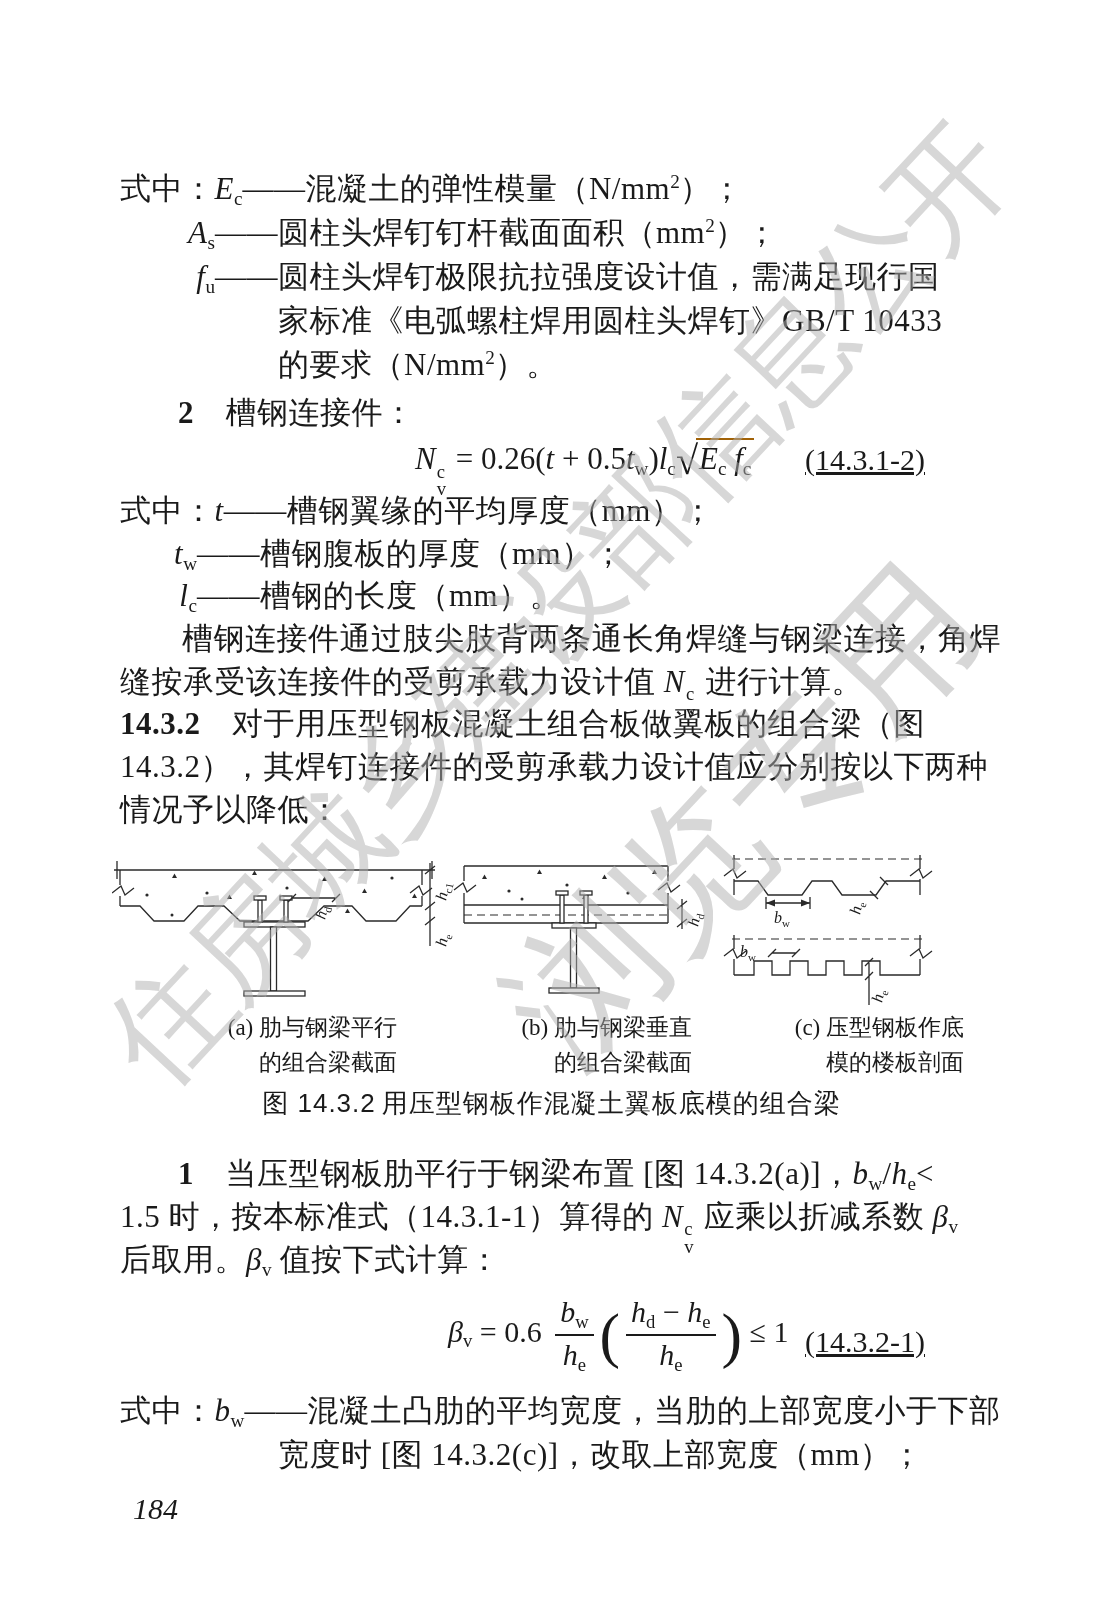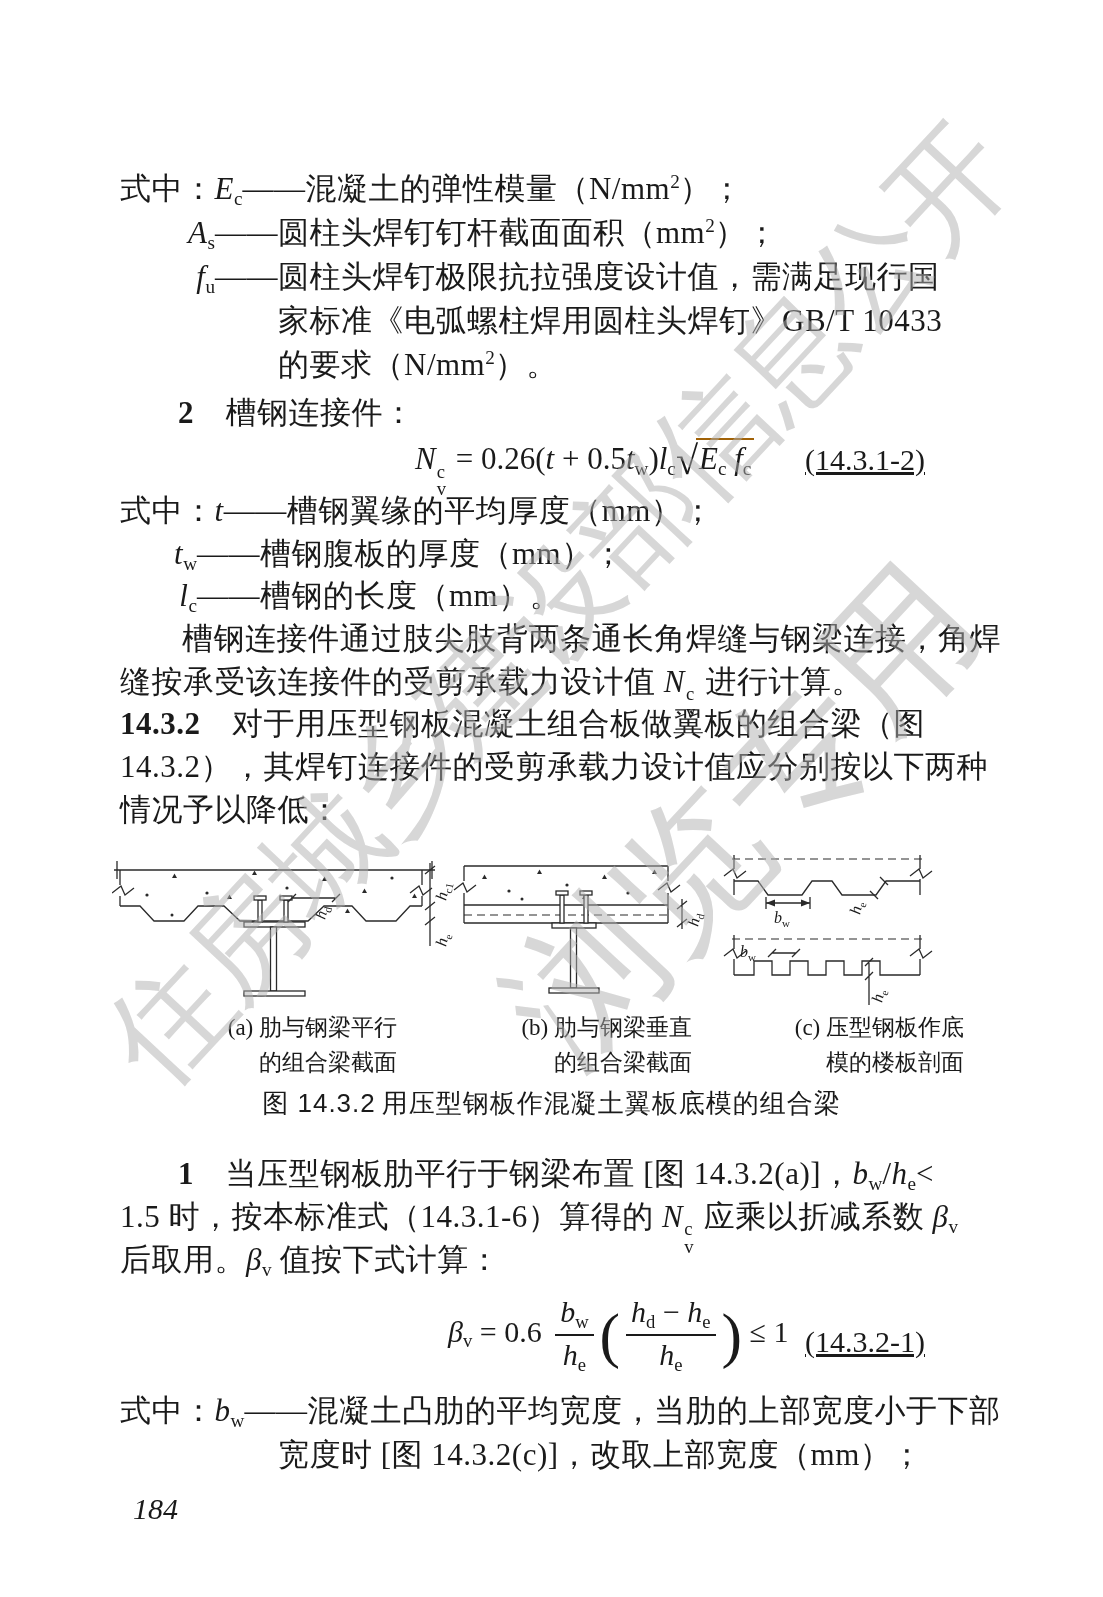--- a/index.html
+++ b/index.html
@@ -251,21 +251,21 @@
       <div>(c) 压型钢板作底</div>
         <div>模的楼板剖面</div>
     </div>
   </div>
 
   <div class="main-cap">
     <span class="cap-prefix">图 14.3.2</span><span>用压型钢板作混凝土翼板底模的组合梁</span>
   </div>
 
   <div class="line" style="top:1155px;left:178px"><span class="bd">1</span><span>　当压型钢板肋平行于钢梁布置 [图 14.3.2(a)]，</span><span class="it">b</span><span class="sb">w</span><span>/</span><span class="it">h</span><span class="sb">e</span><span>&lt;</span></div>
-  <div class="line" style="top:1198px"><span>1.5 时，按本标准式（14.3.1-6）算得的 </span><span class="it">N</span><span class="stack">
+  <div class="line" style="top:1198px"><span>1.5 时，按本标准式（14.3.1-1）算得的 </span><span class="it">N</span><span class="stack">
         <span>c</span>
         <span>v</span>
       </span><span> 应乘以折减系数 </span><span class="it">β</span><span class="sb">v</span></div>
   <div class="line" style="top:1241px"><span>后取用。</span><span class="it">β</span><span class="sb">v</span><span> 值按下式计算：</span></div>
 
   <div class="formula-row f2" style="top:1295px">
     <span class="expr"><span class="it">β</span><span class="sb">v</span><span> = 0.6 </span><span class="frac">
           <span class="num"><span class="it">b</span><span class="sb">w</span></span>
           <span class="den"><span class="it">h</span><span class="sb">e</span></span>
         </span><span class="big">(</span><span class="frac">

